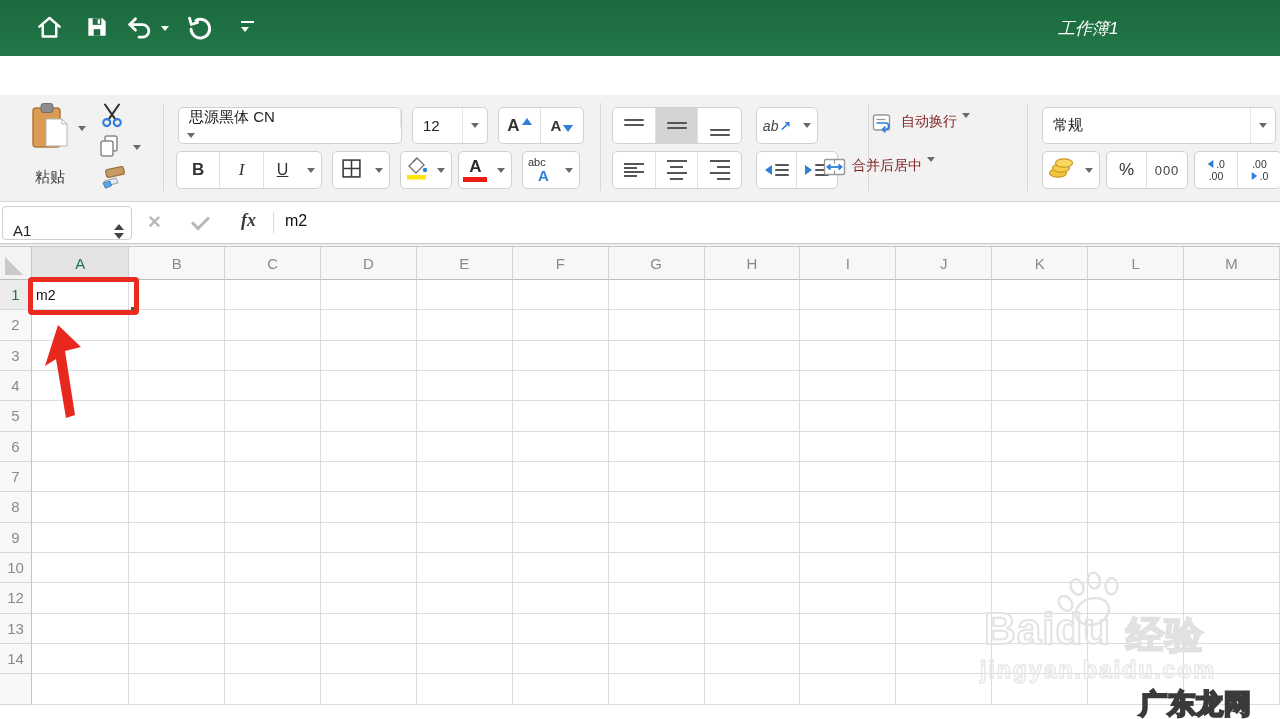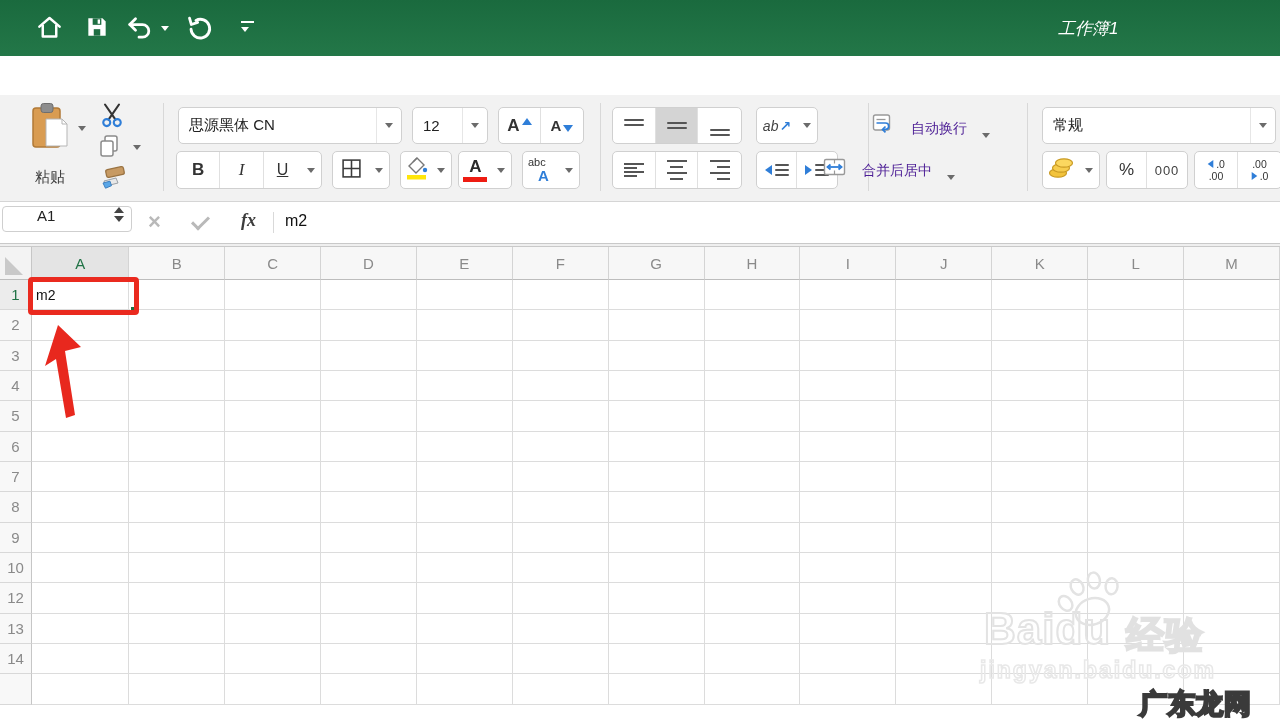--- a/index.html
+++ b/index.html
@@ -16,32 +16,32 @@
   .tab{color:#fff;font-size:16px;padding:8px 12px 10px 12px;line-height:1;}
   .tab.active{background:#f2f2f2;color:#1d7044;border-radius:7px 7px 0 0;font-weight:bold;}
   
   .ribbon{position:absolute;left:0;top:95px;width:1280px;height:107px;background:#f2f2f2;border-bottom:1px solid #d5d5d5;box-sizing:border-box;}
   .rsep{position:absolute;top:8px;height:88px;width:1px;background:#d8d8d8;}
   .grp{position:absolute;display:flex;background:#fff;border:1px solid #d0d0d0;border-radius:5px;overflow:hidden;box-sizing:border-box;}
   .gc{display:flex;align-items:center;justify-content:center;border-right:1px solid #e0e0e0;box-sizing:border-box;height:100%;}
   .gc:last-child{border-right:none;}
   .gc.on{background:#d4d4d4;}
   .gc.nr{border-right:none;}
-  .lblbtn{position:absolute;display:flex;align-items:flex-end;gap:15px;color:#4c1d95;font-size:14px;}
+  .lblbtn{position:absolute;display:flex;align-items:flex-start;gap:5px;color:#7f1d1d;font-size:14px;}
   .bars{display:flex;flex-direction:column;width:20px;}
   .bars i{display:block;height:2px;background:#555;border-radius:1px;margin:1.5px 0;}
   .tri-l{width:0;height:0;border-top:5px solid transparent;border-bottom:5px solid transparent;border-right:7px solid #2f7ed8;display:inline-block;}
   .tri-r{width:0;height:0;border-top:5px solid transparent;border-bottom:5px solid transparent;border-left:7px solid #2f7ed8;display:inline-block;}
   .dec2{display:flex;flex-direction:column;font-size:10.5px;color:#333;line-height:1.15;align-items:center;}
   .dec2 .ln{display:flex;align-items:center;gap:2px;}
   .dec2 .tri-l,.dec2 .tri-r{transform:scale(.8);}
   
   .formulabar{position:absolute;left:0;top:202px;width:1280px;height:41px;background:#fff;}
   .fbar-sep{position:absolute;left:0;top:243px;width:1280px;height:4px;background:#efefef;border-top:1px solid #c9c9c9;border-bottom:1px solid #c9c9c9;box-sizing:border-box;}
-  .namebox{position:absolute;left:2px;top:4px;width:130px;height:26px;background:#fff;border:1px solid #cfcfcf;border-radius:4px;display:flex;align-items:flex-start;box-sizing:border-box;padding-left:24px;}
+  .namebox{position:absolute;left:2px;top:4px;width:130px;height:34px;background:#fff;border:1px solid #cfcfcf;border-radius:4px;display:flex;align-items:flex-end;box-sizing:border-box;}
   .namebox .ref{flex:1;padding-left:10px;font-size:15px;color:#222;}
   .stepper{width:24px;display:flex;flex-direction:column;align-items:center;gap:3px;}
   .st-up{width:0;height:0;border-left:5px solid transparent;border-right:5px solid transparent;border-bottom:6px solid #444;}
   .st-dn{width:0;height:0;border-left:5px solid transparent;border-right:5px solid transparent;border-top:6px solid #444;}
   .fx{font-family:"Liberation Serif","DejaVu Serif",serif;font-style:italic;font-weight:bold;font-size:18px;color:#3c3c3c;}
   .check{display:inline-block;width:14px;height:7px;border-left:3px solid #b9b9b9;border-bottom:3px solid #b9b9b9;transform:rotate(-45deg);}
   
   .grid{position:absolute;left:0;top:247px;width:1280px;height:472px;background:#fff;overflow:hidden;}
   .ghead{display:flex;height:33px;}
   .corner{width:33px;background:#f3f3f3;border-right:1px solid #c6c6c6;border-bottom:1px solid #bdbdbd;box-sizing:border-box;position:relative;}
@@ -140,21 +140,21 @@
     </span>
     <span class="caret" style="position:absolute;left:133px;top:50px"></span>
     <span style="position:absolute;left:98px;top:70px">
       <svg width="30" height="28" viewBox="0 0 30 28">
           <rect x="8" y="3" width="18" height="8" rx="2" transform="rotate(-12 17 7)" fill="#c79a63" stroke="#9a7342" stroke-width="1.3"></rect>
           <path d="M6 16 l12 -3 2 5 -12 3 z" fill="#e8e8e8" stroke="#9aa0a6"></path>
           <path d="M5 18 l7 -1.8 1.5 4.5 -6 2.5 z" fill="#5aa7e8" stroke="#3f7fbe"></path>
         </svg>
     </span>
 
-    <div class="grp" style="left:178px;top:12px;width:224px;height:37px;">
+    <div class="grp" style="left:178px;top:12px;width:224px;height:37px;flex-direction:column;">
       <div class="gc" style="flex:1;justify-content:flex-start;padding-left:10px;font-size:15px;color:#222;border-right:1px solid #e6e6e6;">思源黑体 CN</div>
       <div class="gc" style="width:24px;">
           <span class="caret"></span>
         </div>
     </div>
     <div class="grp" style="left:412px;top:12px;width:76px;height:37px;">
       <div class="gc" style="flex:1;justify-content:flex-start;padding-left:10px;font-size:15px;color:#222;border-right:1px solid #e6e6e6;">12</div>
       <div class="gc" style="width:24px;">
           <span class="caret"></span>
         </div>

